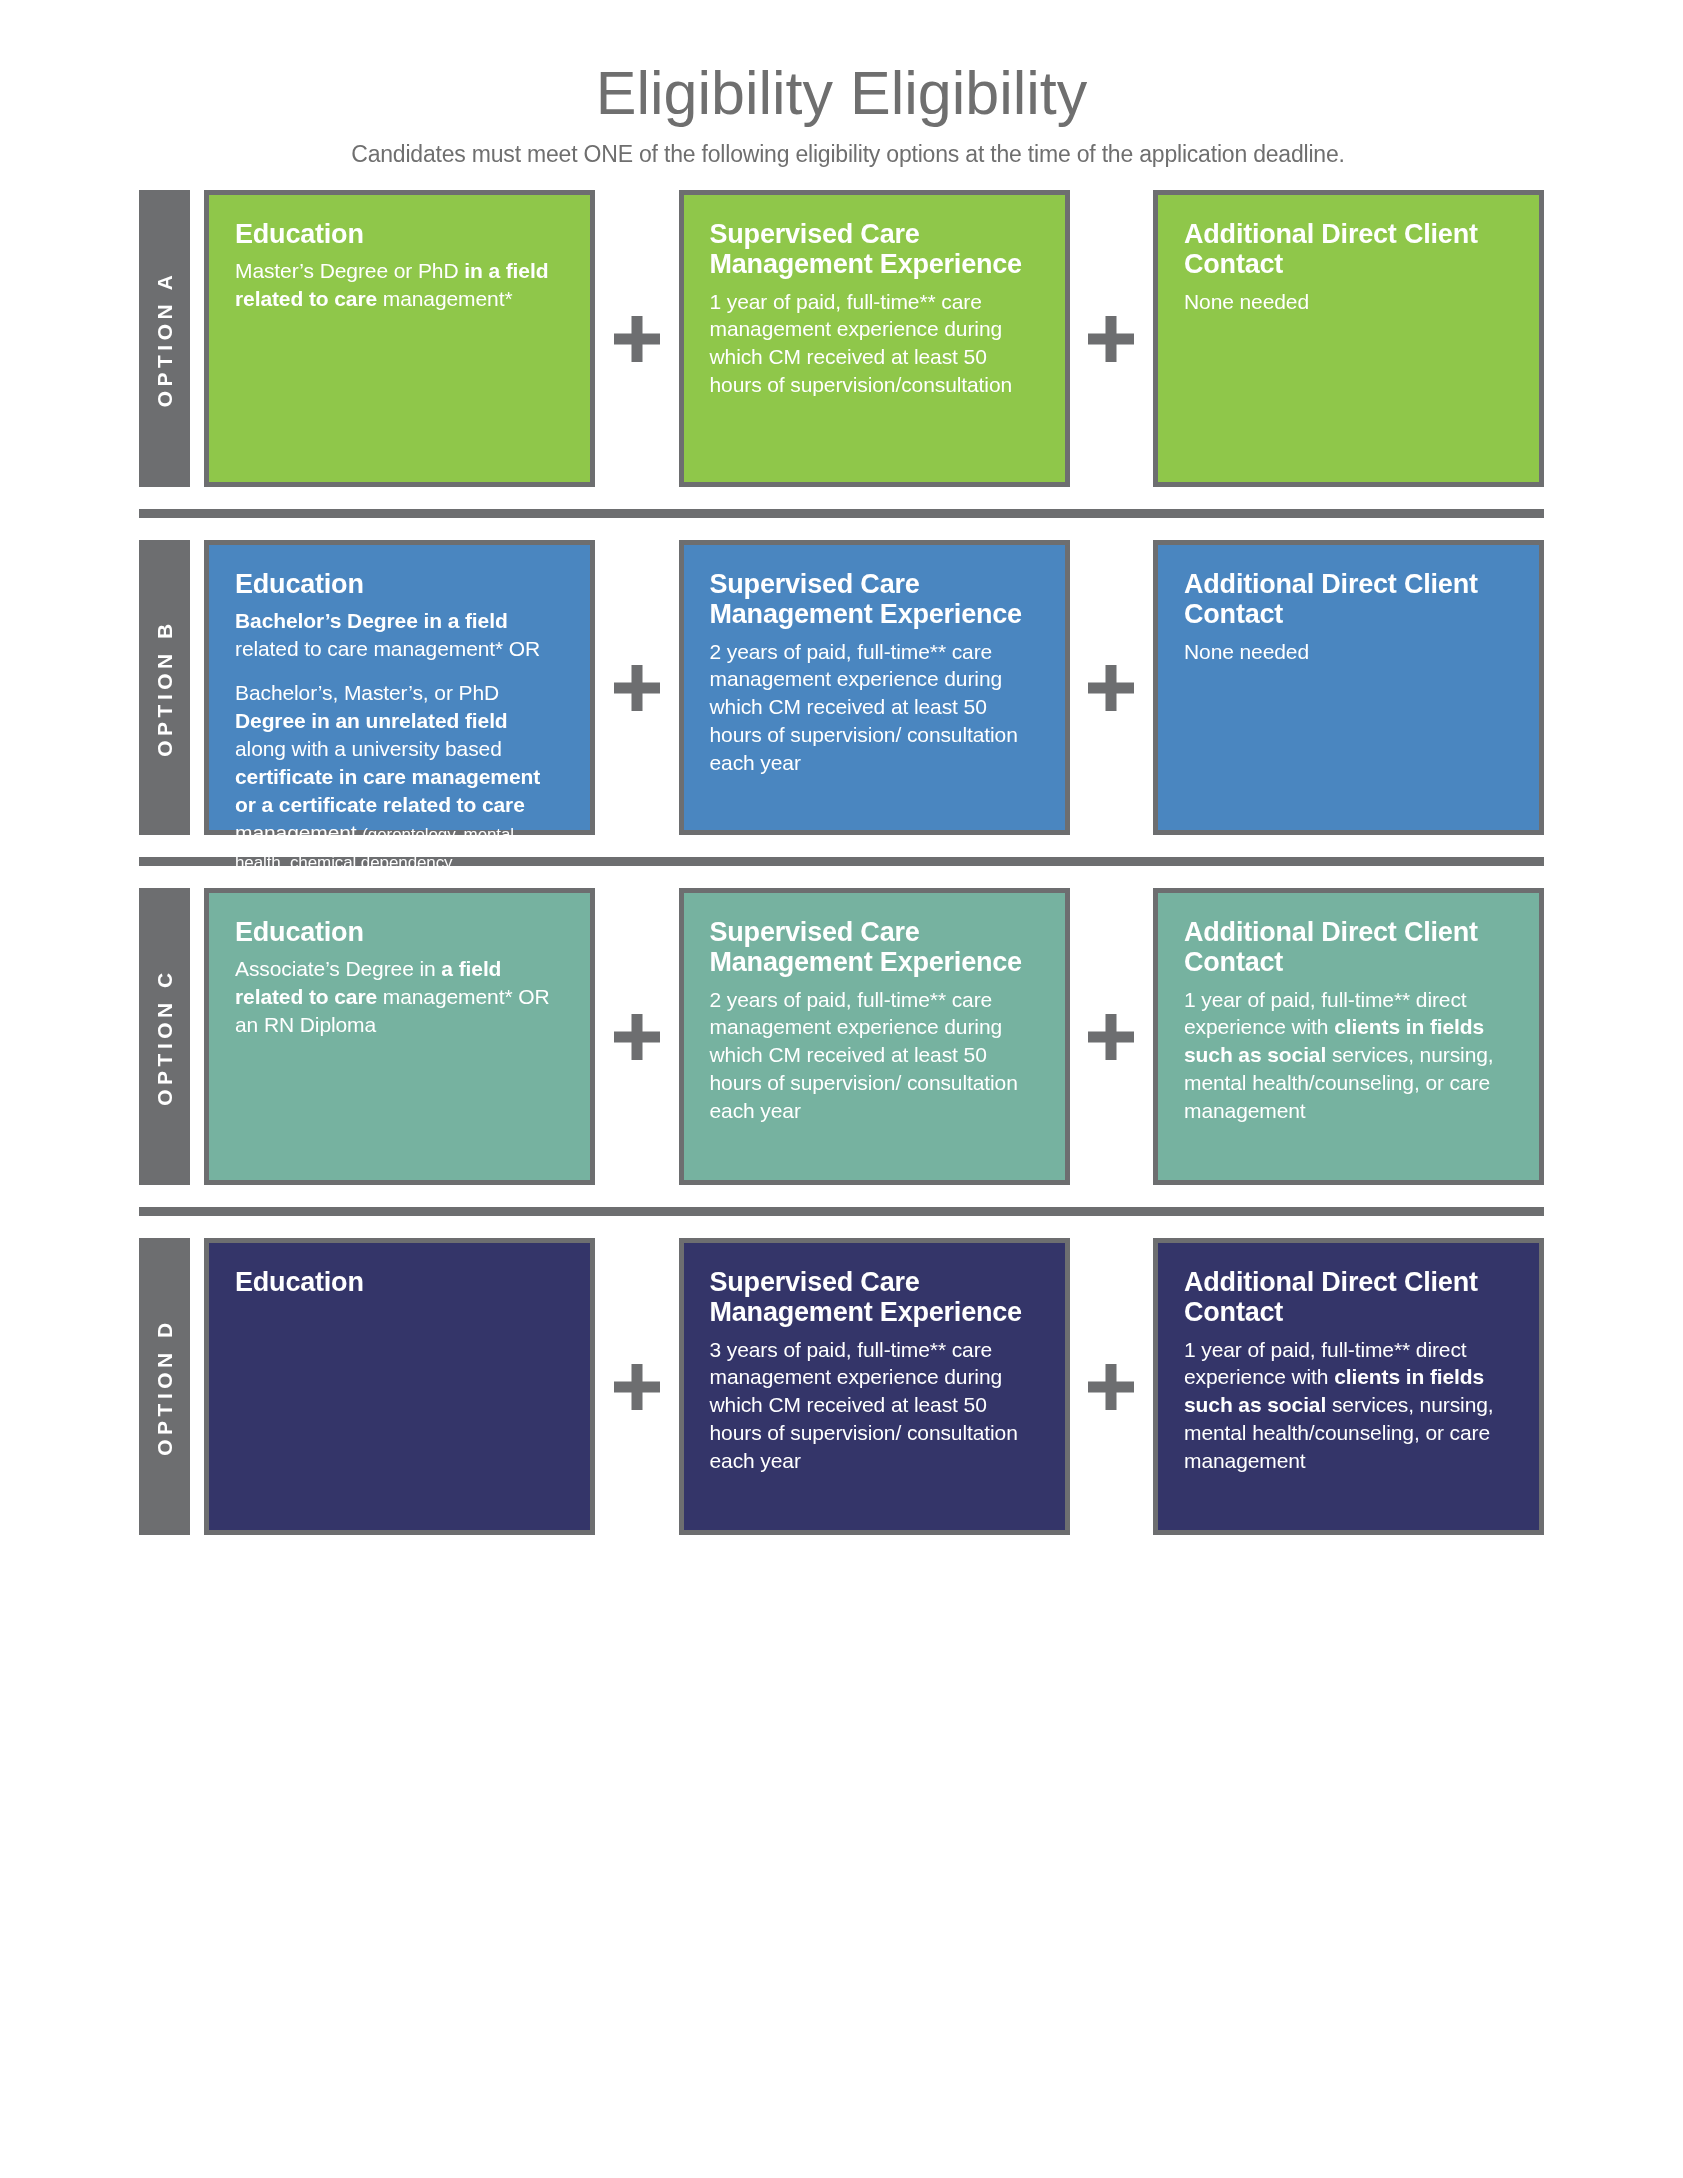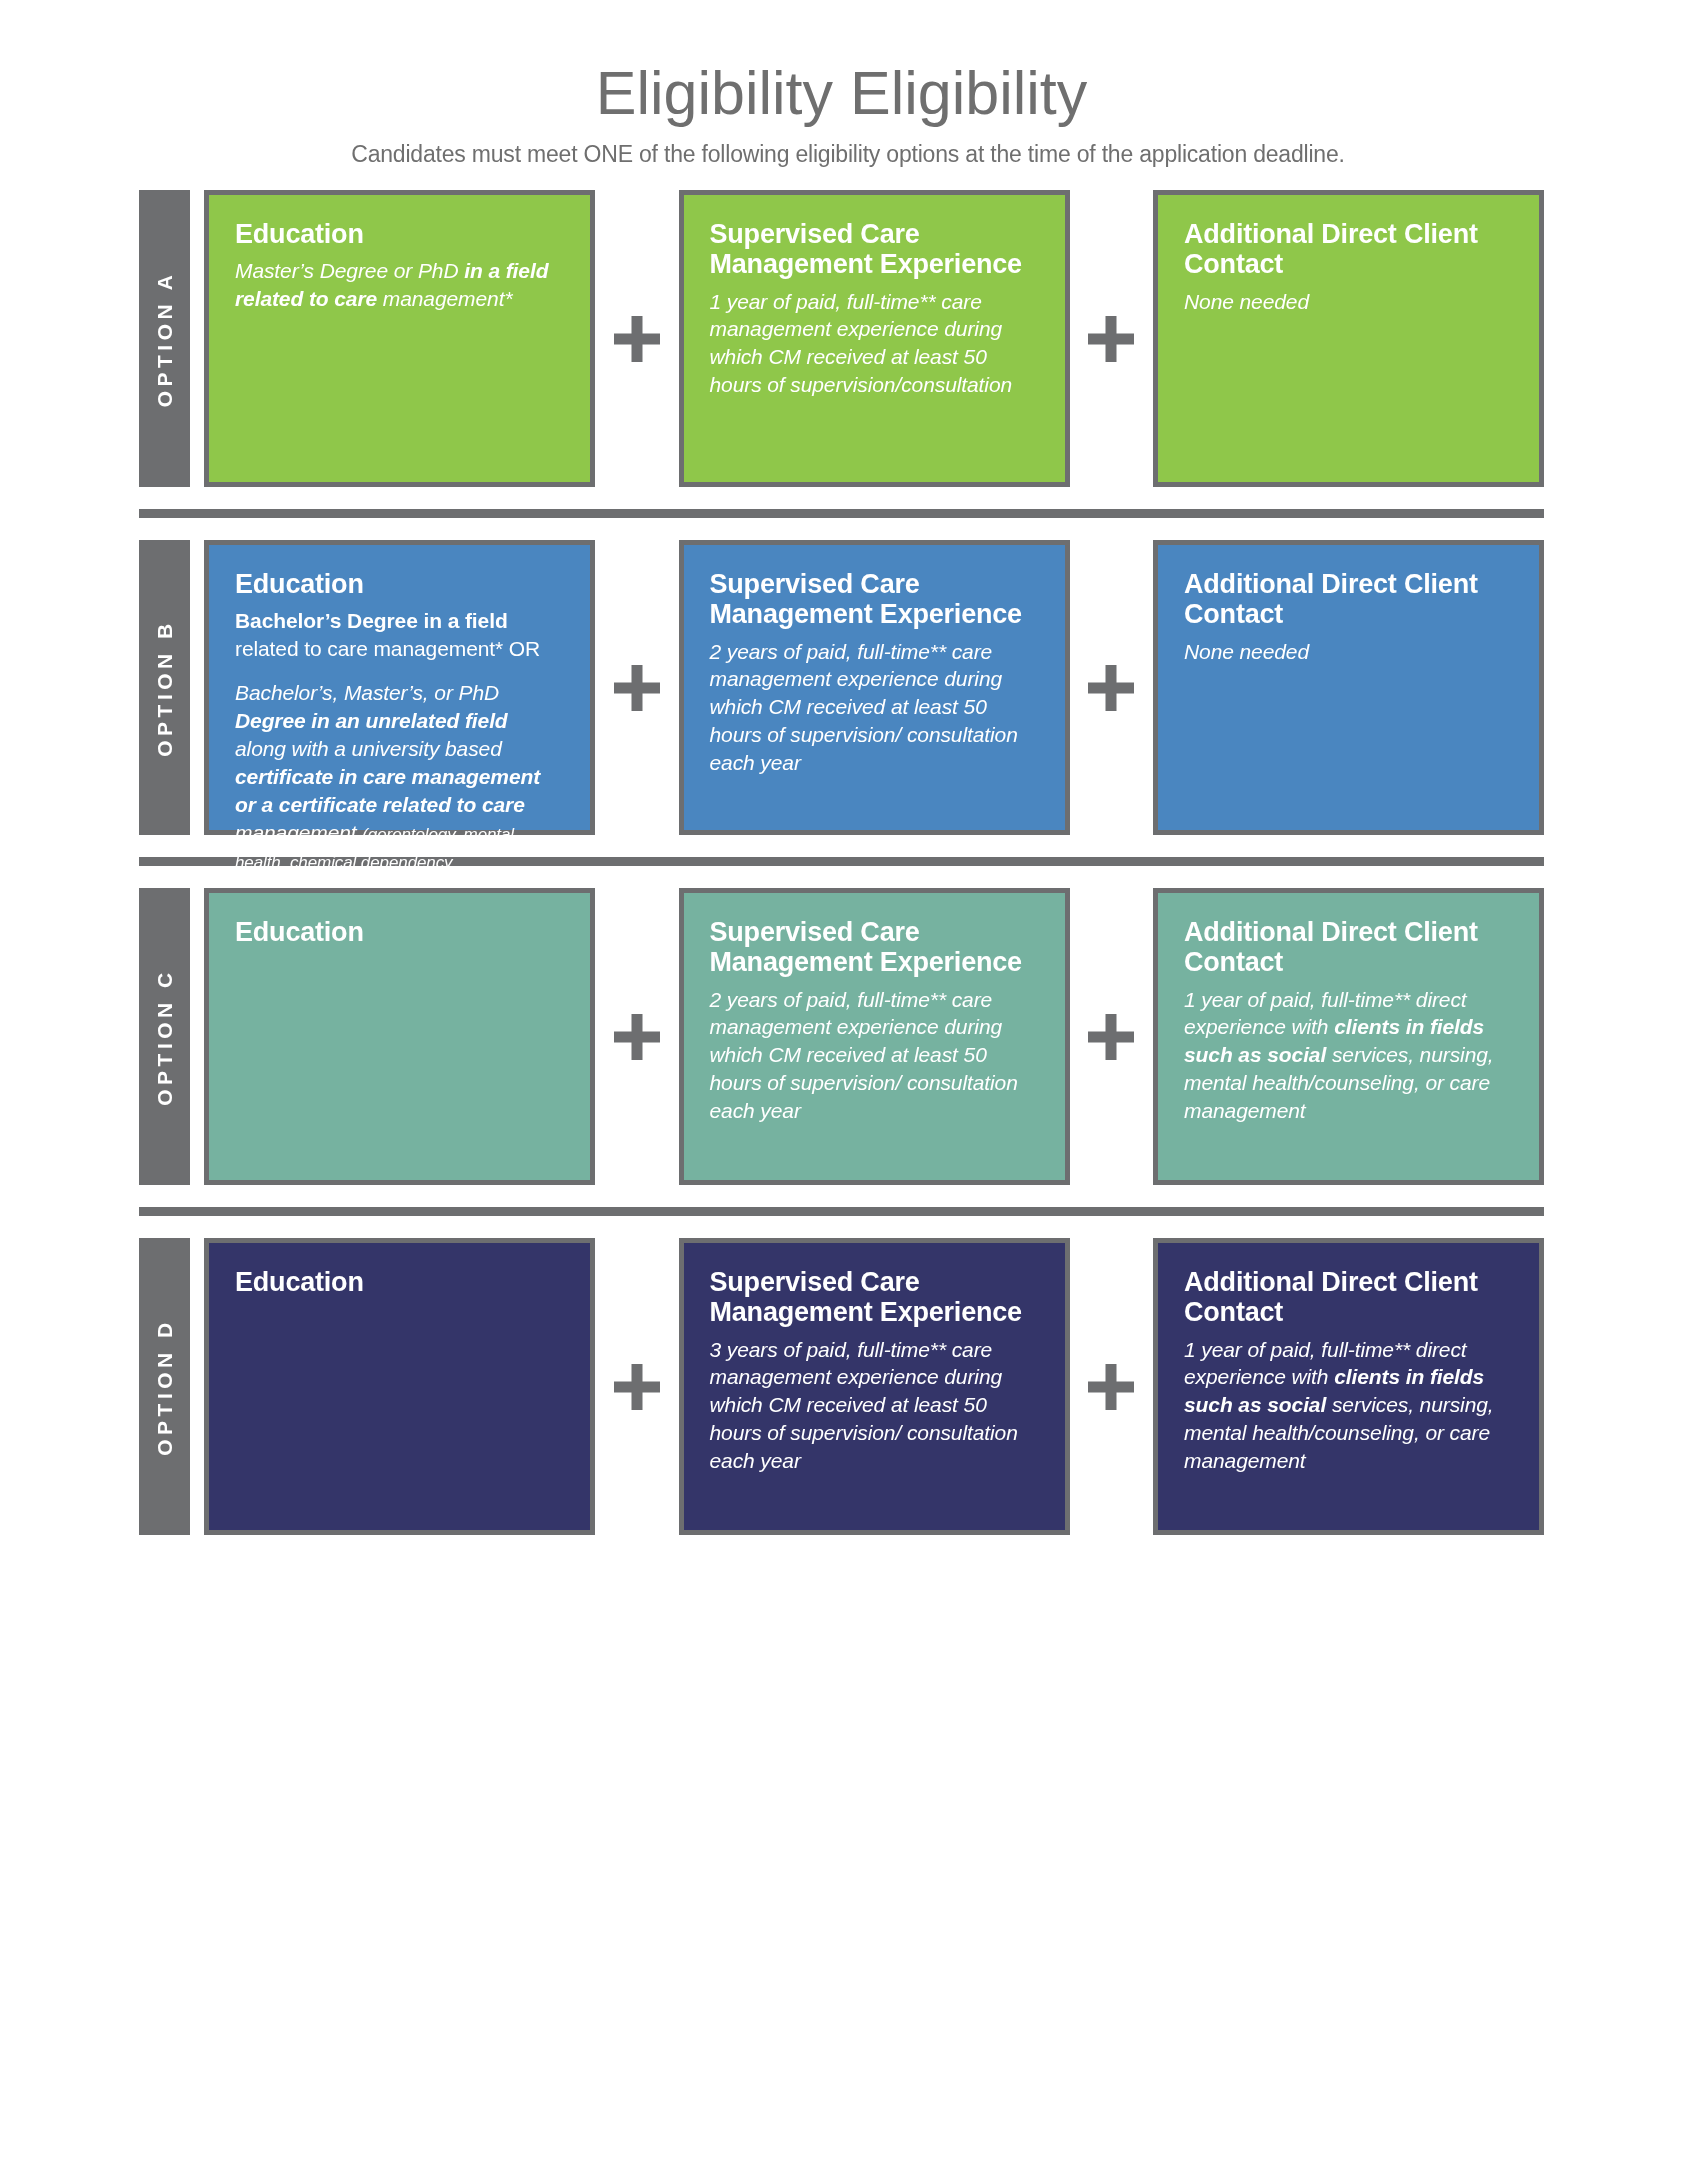--- a/index.html
+++ b/index.html
@@ -114,21 +114,21 @@
     margin: 0 0 8px 0;
     letter-spacing: -0.2px;
   }
   .card-body {
     font-size: 21px;
     line-height: 1.33;
     margin: 0;
     letter-spacing: -0.1px;
   }
   .card-body p { margin: 0 0 16px 0; }
-  .card-body p:last-child { margin-bottom: 0; font-style: italic; }
+  .card-body p:last-child { margin-bottom: 0; }
   .card-body b { font-weight: 700; }
   .card-body .tiny { font-size: 17px; }
 
   
   .divider {
     height: 9px;
     background: #6d6e70;
     margin: 22px 0 22px 0;
   }
 
@@ -222,20 +222,23 @@
         </div>
       </div>
       <div class="divider"></div>
       <div class="row" id="row-c">
         <div class="option-bar">
           <span class="option-bar-text">OPTION C</span>
         </div>
         <div class="cards">
           <div class="card" style="background: rgb(118, 178, 160);">
             <div class="card-title">Education</div>
+            <div class="card-body">
+              <p><span>Associate’s Degree in </span><b>a field related to care </b><span>management* OR an RN Diploma</span></p>
+            </div>
           </div>
           <div class="plus">
             <svg width="46" height="46" viewBox="0 0 46 46">
               <path d="M17.5 0 H28.5 V17.5 H46 V28.5 H28.5 V46 H17.5 V28.5 H0 V17.5 H17.5 Z" fill="#6d6e70"></path>
             </svg>
           </div>
           <div class="card mid" style="background: rgb(118, 178, 160);">
             <div class="card-title">Supervised Care Management Experience</div>
             <div class="card-body">
               <p><span>2 years of paid, full-time** care management experience during which CM received at least 50 hours of supervision/ consultation each year</span></p>

